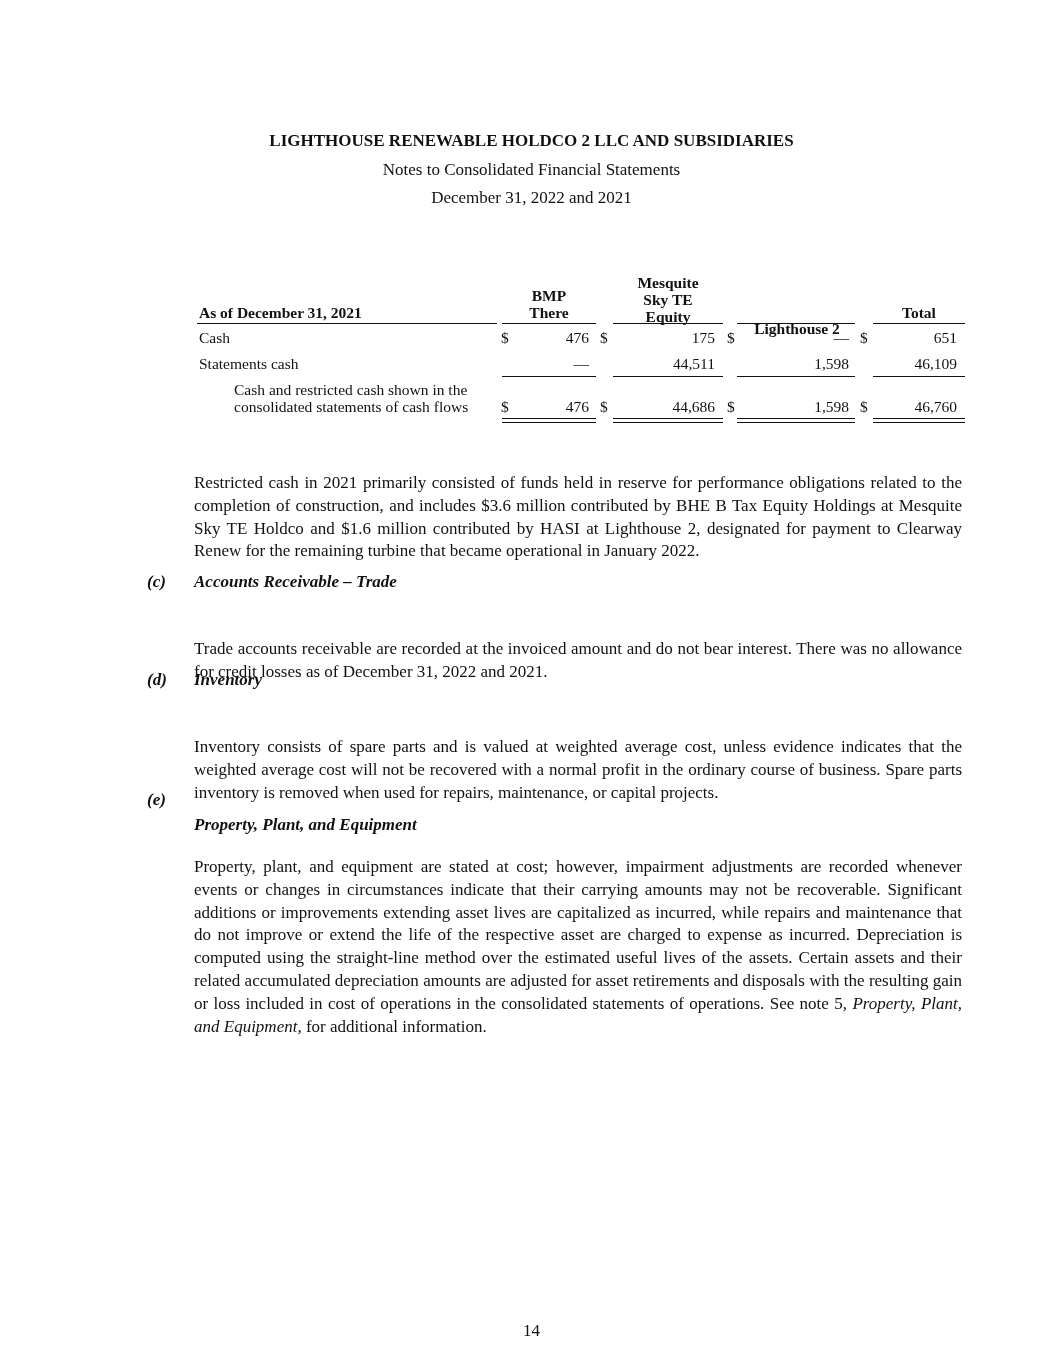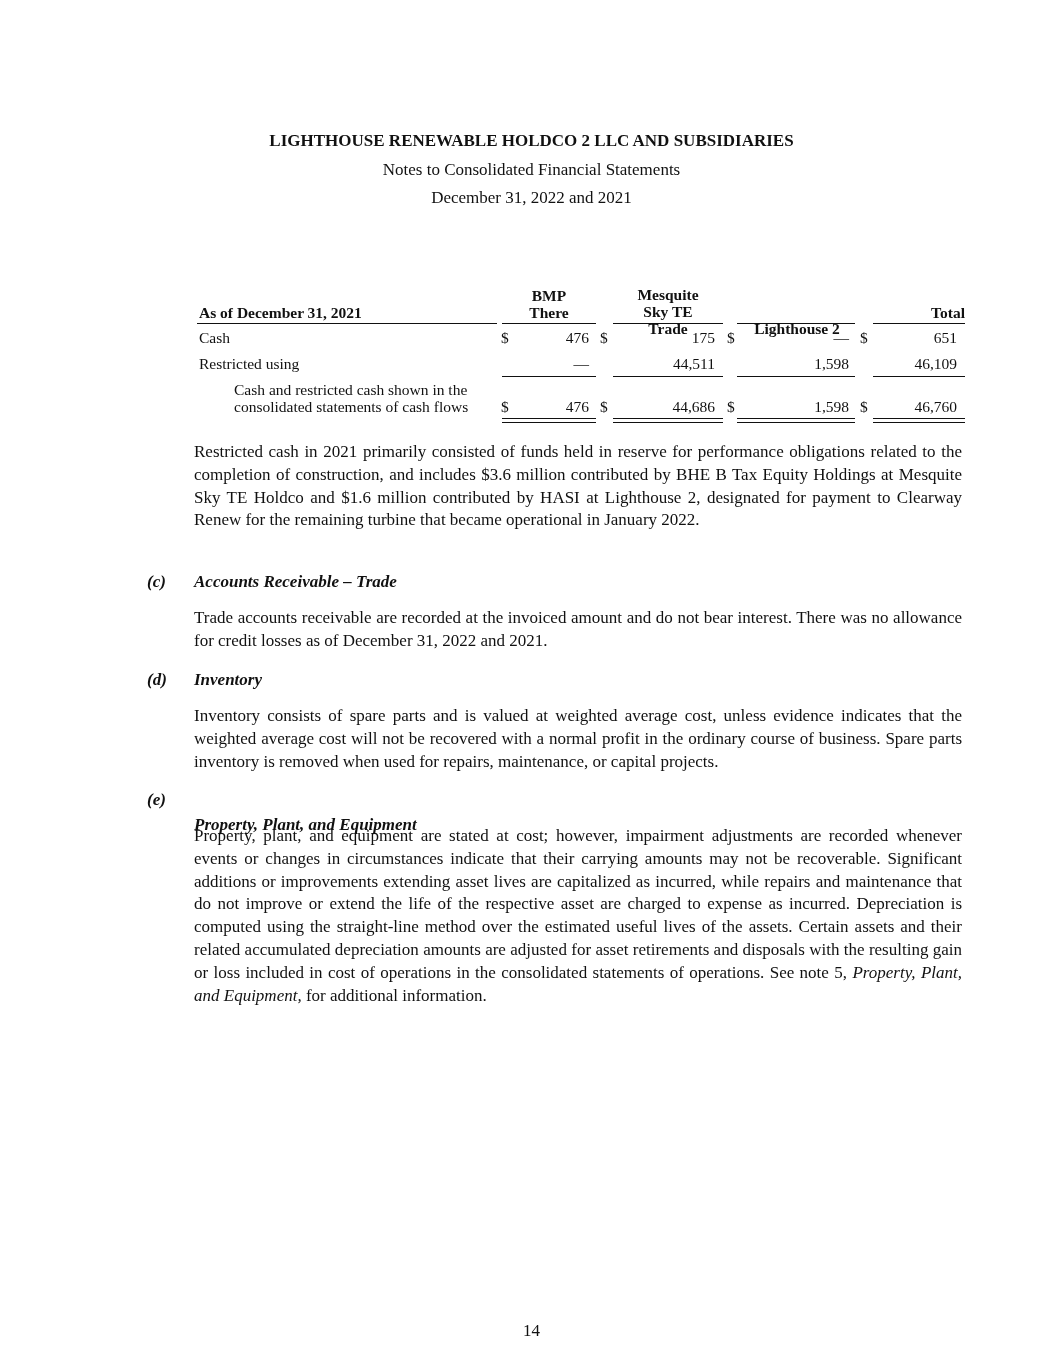--- a/index.html
+++ b/index.html
@@ -18,49 +18,50 @@
   .colhead { font-weight: bold; text-align: center; line-height: 17px; }
   .rule { position: absolute; height: 0; border-top: 1.5px solid #111; }
   .dbl { position: absolute; height: 3px; border-top: 1.5px solid #111; border-bottom: 1.5px solid #111; }
   .num { position: absolute; text-align: right; }
   .dollar { position: absolute; }
 
   
   .para {
     position: absolute; left: 194px; width: 768px; font-size: 17px; line-height: 22.8px;
     text-align: justify;
+    margin-top: 31px;
   }
   .sec-letter { position: absolute; left: 147px; font-size: 17px; font-style: italic; font-weight: bold; }
   .sec-title { position: absolute; left: 194px; font-size: 17px; font-style: italic; font-weight: bold; }
   .page-num { position: absolute; top: 1321px; left: 0; width: 1063px; text-align: center; font-size: 17px; }
 </style>
 </head>
 <body>
 
 <div class="hdr title">LIGHTHOUSE RENEWABLE HOLDCO 2 LLC AND SUBSIDIARIES</div>
 <div class="hdr sub">Notes to Consolidated Financial Statements</div>
 <div class="hdr date">December 31, 2022 and 2021</div>
 
 <div class="tbl">
 
   <div class="abs colhead" style="left:2px; top:36px; text-align:left;">As of December 31, 2021</div>
 
   <div class="abs colhead" style="left:303px; width:98px; top:19px;">
     <div>BMP</div>
     <div>There</div>
   </div>
-  <div class="abs colhead" style="left:416px; width:110px; top:18px;">
+  <div class="abs colhead" style="left:416px; width:110px; top:6px;">
     <div>Mesquite</div>
     <div>Sky TE</div>
-    <div>Trade</div>
+    <div>Equity</div>
   </div>
   <div class="abs colhead" style="left:540px; width:120px; top:52px;">
     <div>Lighthouse 2</div>
   </div>
-  <div class="abs colhead" style="left:676px; width:92px; top:36px;text-align:right;">
+  <div class="abs colhead" style="left:676px; width:92px; top:36px;">
     <div>Total</div>
   </div>
 
   <div class="rule" style="left:0; width:300px; top:55px;"></div>
   <div class="rule" style="left:305px; width:94px; top:55px;"></div>
   <div class="rule" style="left:416px; width:110px; top:55px;"></div>
   <div class="rule" style="left:540px; width:118px; top:55px;"></div>
   <div class="rule" style="left:676px; width:92px; top:55px;"></div>
 
   <div>
@@ -69,21 +70,21 @@
     <div class="num" style="left:320px; width:72px; top:61px;">476</div>
     <div class="dollar" style="left:403px; top:61px;">$</div>
     <div class="num" style="left:420px; width:98px; top:61px;">175</div>
     <div class="dollar" style="left:530px; top:61px;">$</div>
     <div class="num" style="left:545px; width:107px; top:61px;">—</div>
     <div class="dollar" style="left:663px; top:61px;">$</div>
     <div class="num" style="left:680px; width:80px; top:61px;">651</div>
   </div>
 
   <div>
-    <div class="abs" style="left:2px; top:87px;">Restricted using</div>
+    <div class="abs" style="left:2px; top:87px;">Statements cash</div>
     <div class="num" style="left:320px; width:72px; top:87px;">—</div>
     <div class="num" style="left:420px; width:98px; top:87px;">44,511</div>
     <div class="num" style="left:545px; width:107px; top:87px;">1,598</div>
     <div class="num" style="left:680px; width:80px; top:87px;">46,109</div>
   </div>
 
   <div class="rule" style="left:305px; width:94px; top:108px;"></div>
   <div class="rule" style="left:416px; width:110px; top:108px;"></div>
   <div class="rule" style="left:540px; width:118px; top:108px;"></div>
   <div class="rule" style="left:676px; width:92px; top:108px;"></div>

